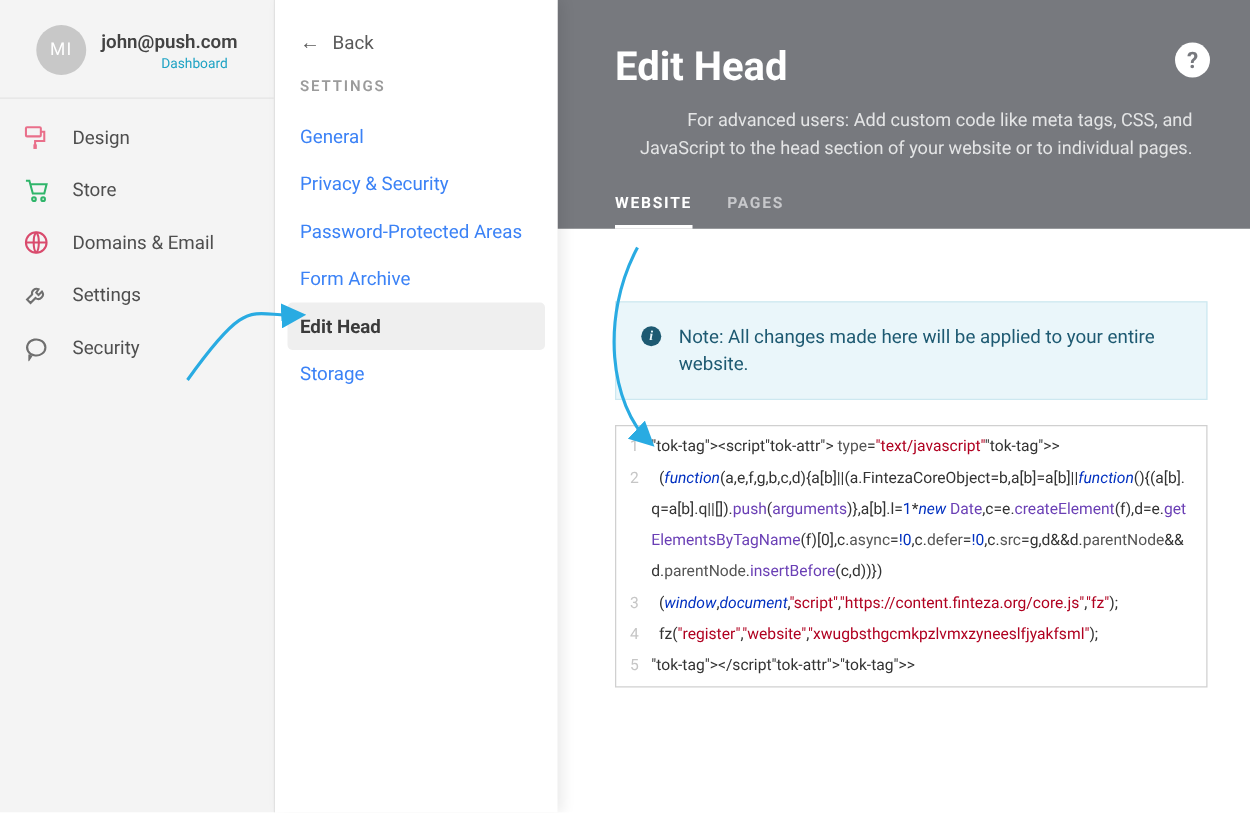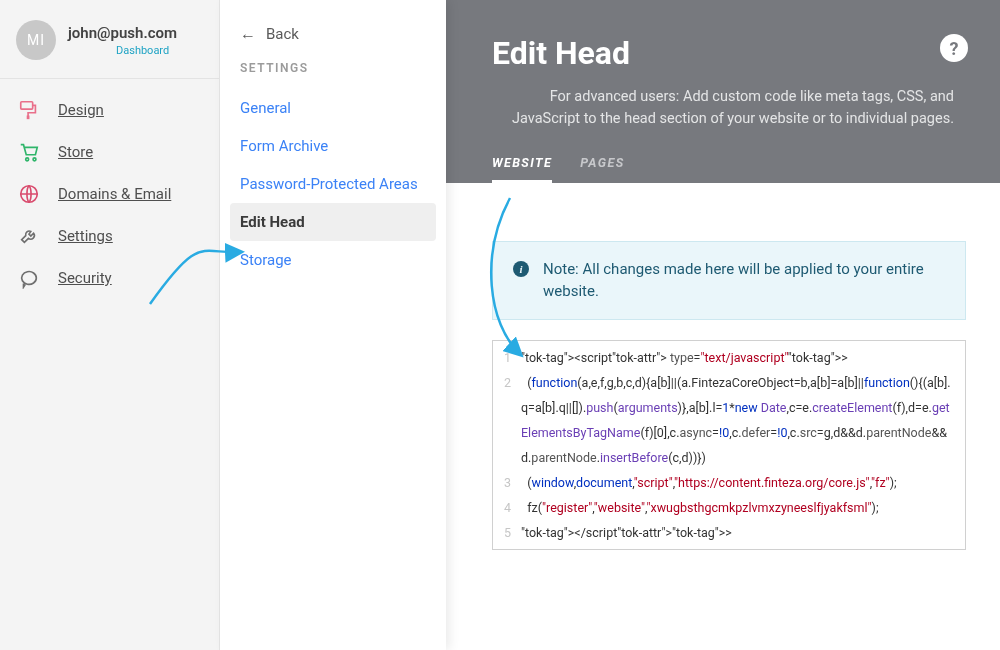--- a/index.html
+++ b/index.html
@@ -11,20 +11,21 @@
   width: 220px;
   background: #f4f4f4;
   border-right: 1px solid #e5e5e5;
   flex-shrink: 0;
 }
 .account {
   display: flex;
   align-items: center;
   gap: 12px;
   padding: 20px 16px 18px 16px;
+  justify-content: center;
 }
 .avatar {
   width: 40px; height: 40px;
   border-radius: 50%;
   background: #c8c8c8;
   color: #fff;
   font-size: 14px;
   letter-spacing: 1px;
   display: flex; align-items: center; justify-content: center;
 }
@@ -32,21 +33,20 @@
 .account-email { font-weight: 600; color: #434343; font-size: 15px; }
 .account-dash { color: #1fa3c4; font-size: 11px; margin-top: 2px; margin-left: 48px; }
 .sidebar-left hr { border: none; border-top: 1px solid #e3e3e3; margin: 0 0 10px 0; }
 .nav { display: flex; flex-direction: column; }
 .nav-item {
   display: flex; align-items: center; gap: 18px;
   padding: 10px 18px;
   color: #4f4f4f;
   font-size: 15px;
   cursor: pointer;
-  text-decoration: underline;
 }
 .nav-item .icon { width: 22px; height: 22px; display: flex; align-items: center; justify-content: center; }
 
 
 .settings-col {
   width: 226px;
   background: #fff;
   box-shadow: 4px 0 10px rgba(0,0,0,0.08);
   flex-shrink: 0;
   padding: 20px 10px 0 10px;
@@ -105,21 +105,20 @@
   cursor: pointer;
 }
 .tabs { display: flex; gap: 28px; }
 .tab {
   font-size: 12.5px;
   letter-spacing: 1.4px;
   font-weight: 700;
   color: #c7c8cb;
   padding-bottom: 10px;
   cursor: pointer;
-  font-style: italic;
 }
 .tab.active {
   color: #fff;
   border-bottom: 3px solid #fff;
 }
 
 .main-body { padding: 58px 34px 0 46px; }
 
 .note-box {
   border: 1px solid #cde8f0;
@@ -158,21 +157,21 @@
 .gutter {
   width: 26px;
   text-align: right;
   color: #c6c6c6;
   padding-right: 8px;
   flex-shrink: 0;
   user-select: none;
 }
 .code-content { flex: 1; padding-right: 10px; padding-left: 2px; }
 .tok-str { color: #b00020; }
-.tok-kw  { color: #0030c0; }
+.tok-kw  { color: #0030c0; font-style: italic; }
 .tok-id  { color: #555; }
 .tok-fn  { color: #6a3fb5; }
 .tok-num { color: #0030c0; }
 
 
 .annotation-arrow {
   position: absolute;
   left: 140px;
   top: 194px;
   width: 400px;
@@ -244,22 +243,23 @@
 </aside>
 
 <section class="settings-col">
   <div class="back-row">
     <span class="arrow">←</span>
     <span>Back</span>
   </div>
   <div class="settings-heading">SETTINGS</div>
   <div id="settings-list">
       <div class="settings-item">General</div>
+      <div class="settings-item">Privacy &amp; Security</div>
+      <div class="settings-item">Password-Protected Areas</div>
       <div class="settings-item">Form Archive</div>
-      <div class="settings-item">Password-Protected Areas</div>
       <div class="settings-item active">Edit Head</div>
       <div class="settings-item">Storage</div>
     </div>
 </section>
 
 <main class="main">
   <header class="main-header">
     <div class="help-badge">?</div>
     <h1 class="main-title">Edit Head</h1>
     <p class="main-desc">For advanced users: Add custom code like meta tags, CSS, and JavaScript to the head section of your website or to individual pages.</p>

